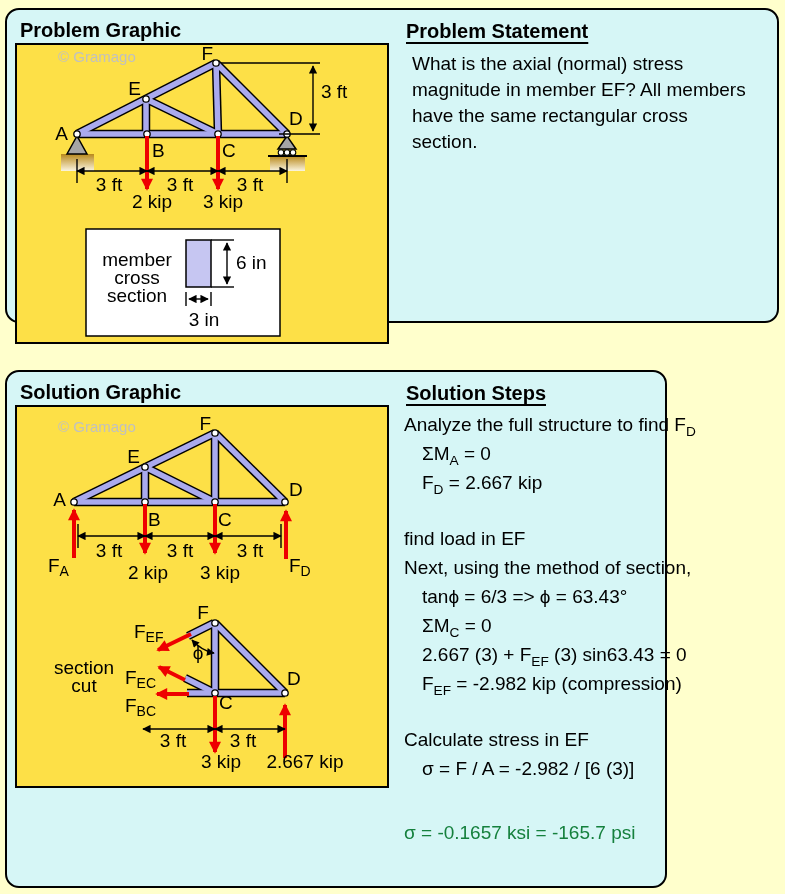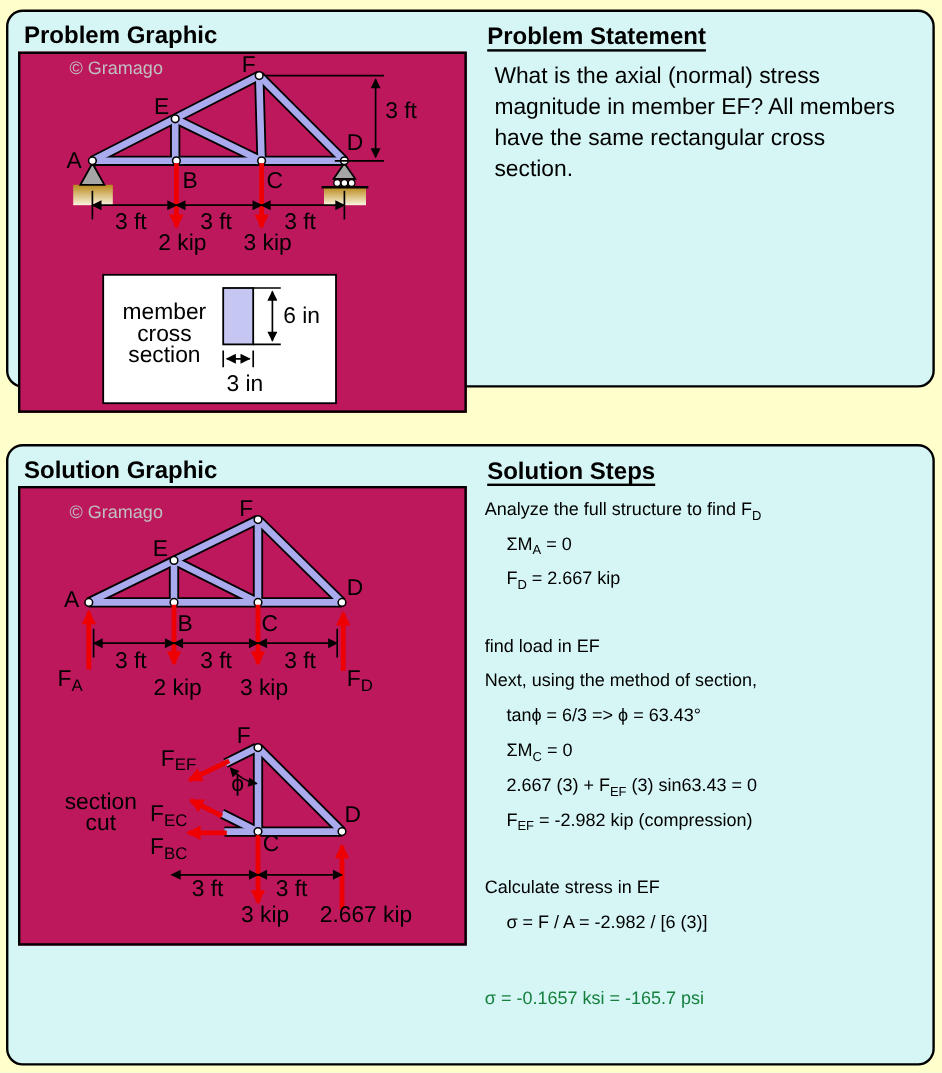--- a/index.html
+++ b/index.html
@@ -7,30 +7,30 @@
     width:785px;height:894px;position:relative;
     background:#FFFFCC;
     font-family:"Liberation Sans",sans-serif;
     color:#000;
   }
   .panel{
     position:absolute;box-sizing:border-box;
     background:#D6F6F6;border:2px solid #000;border-radius:14px;
   }
   #panel1{left:5px;top:8px;width:774px;height:315px;}
-  #panel2{left:5px;top:370px;width:774px;height:518px;}
+  #panel2{left:5px;top:370px;width:662px;height:518px;}
   .panel-h{position:absolute;left:13px;top:9px;font-size:20px;font-weight:bold;white-space:nowrap;}
   .underline{text-decoration:underline;text-decoration-thickness:2px;text-underline-offset:4px;}
-  .gbox{position:absolute;left:8px;top:33px;background:#be185d;border:2px solid #000;}
+  .gbox{position:absolute;left:8px;top:33px;background:#fde047;border:2px solid #000;}
   #gbox1{width:370px;height:297px;}
   #gbox2{width:370px;height:379px;}
   .rcol-h{position:absolute;left:399px;top:10px;font-size:20px;font-weight:bold;white-space:nowrap;}
   .stmt{position:absolute;left:405px;top:41px;width:334px;margin:0;font-size:19px;line-height:26px;}
   .steps{position:absolute;left:397px;top:38px;width:374px;}
-  .step{font-size:15px;line-height:29px;height:29px;white-space:nowrap;}
+  .step{font-size:19px;line-height:29px;height:29px;white-space:nowrap;}
   .step.indent{padding-left:18px;}
   .step.spacer{height:27px;}
   .step.result{color:#15803d;margin-top:8px;}
   sub{font-size:72%;line-height:0;}
   svg{display:block;}
   svg text{font-family:"Liberation Sans",sans-serif;}
 </style>
 </head>
 <body>
 

